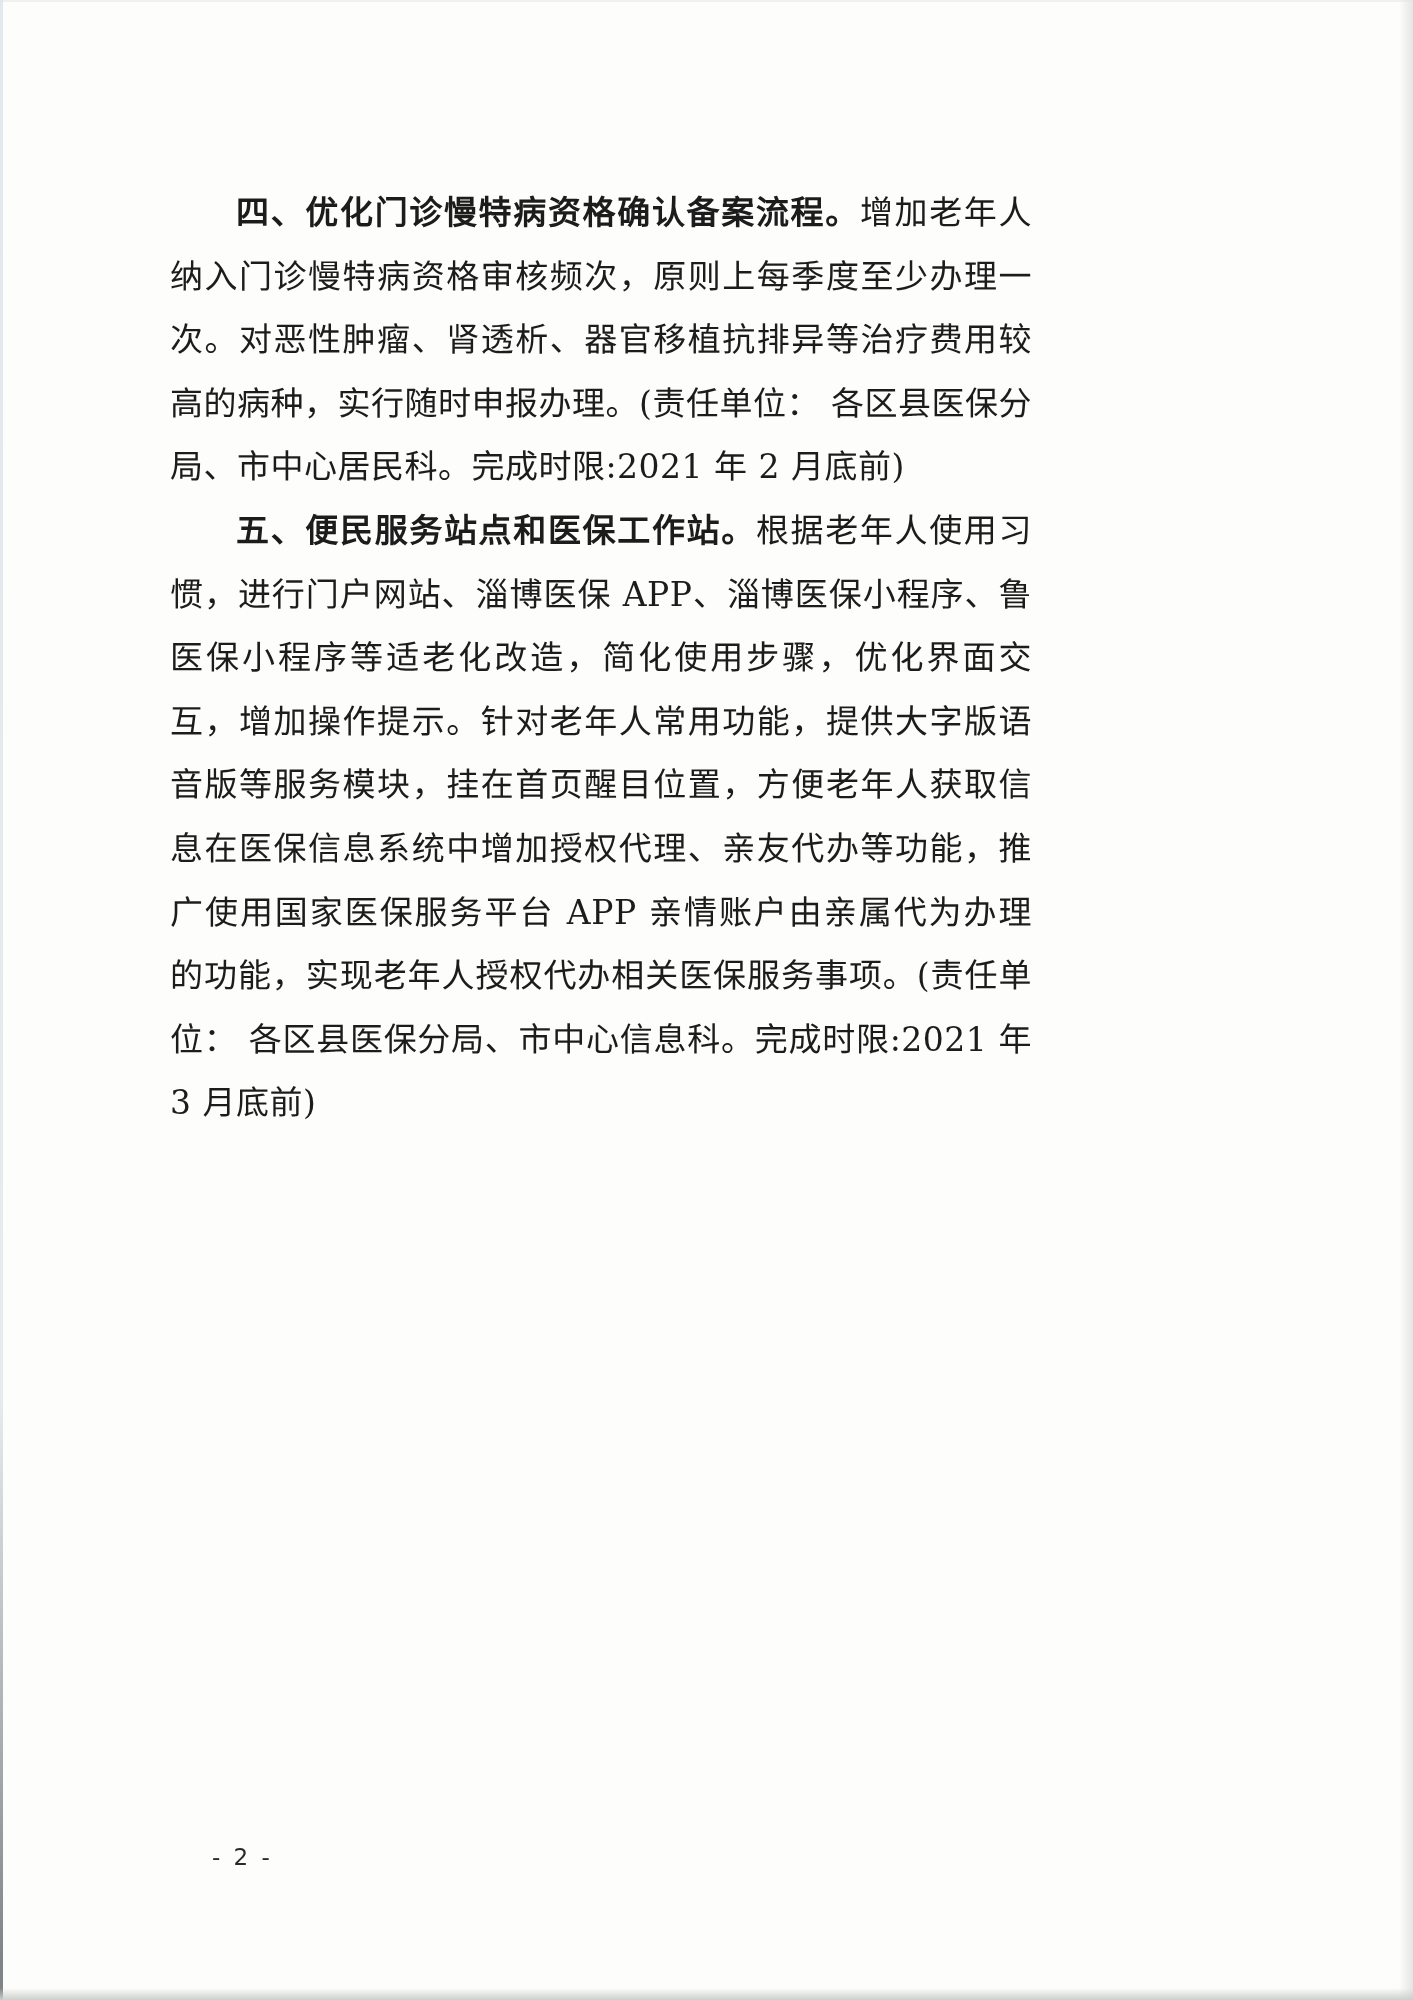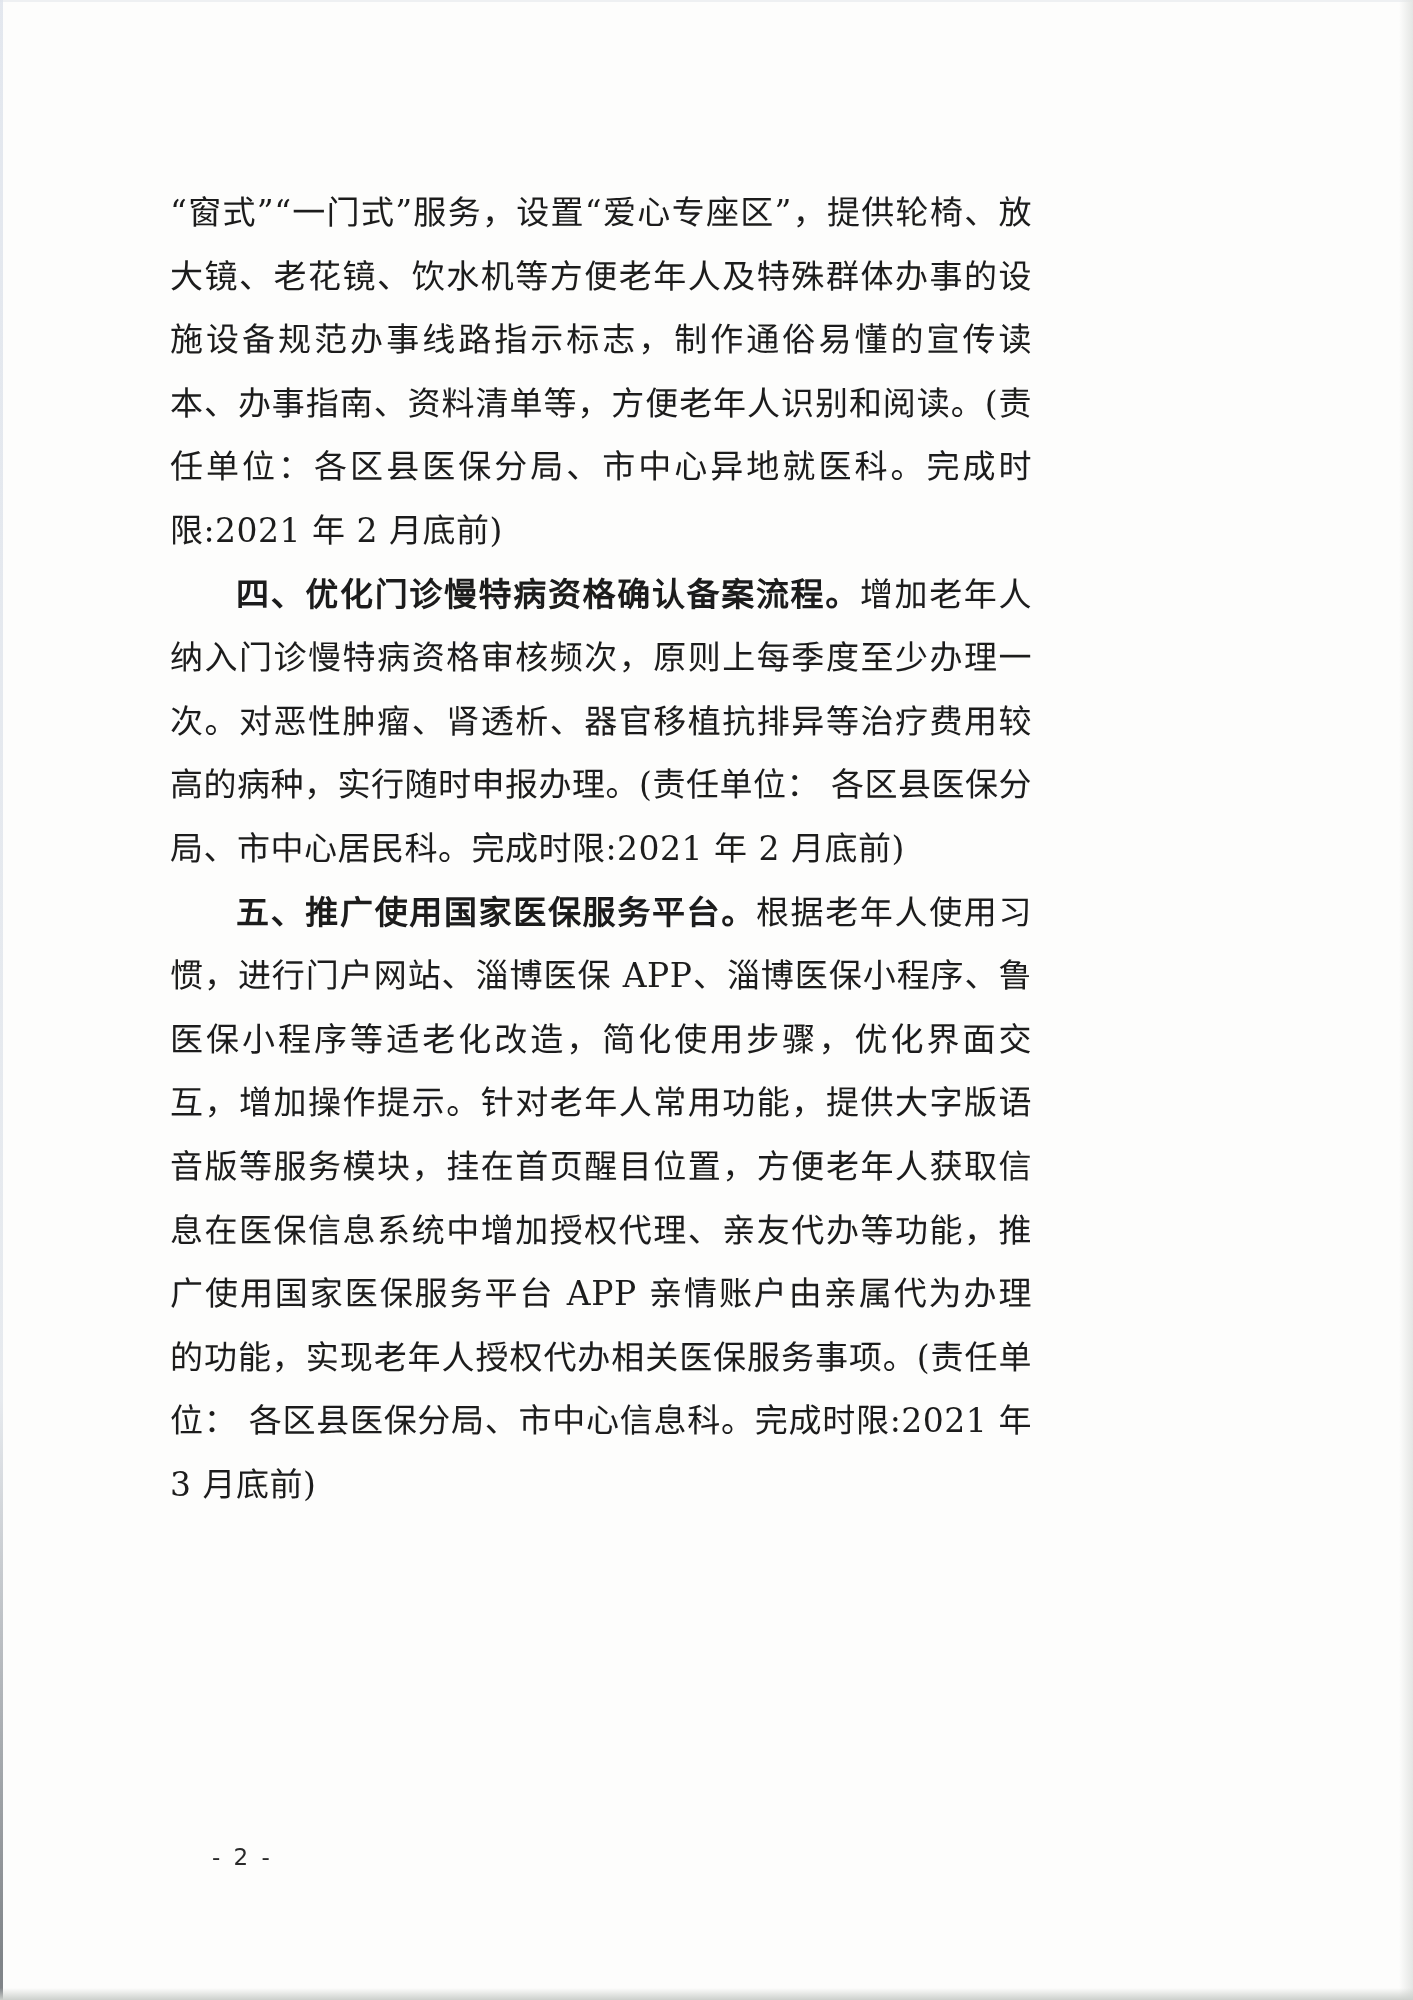--- a/index.html
+++ b/index.html
@@ -69,23 +69,22 @@
 <body>
 
 <div class="page">
   <div class="edge-top"></div>
   <div class="edge-left"></div>
   <div class="edge-right"></div>
   <div class="edge-bottom"></div>
 
   <div class="body-text">
 
-    <p><span>“窗式”“一门式”服务，设置“爱心专座区”，提供轮椅、放大镜、老花镜、饮水机等方便老年人及特殊群体办事的设施设备规范办事线路指示标志，制作通俗易懂的宣传读本、办事指南、资料清单等，方便老年人识别和阅读。(责任单位：各区县医保分局、市中心异地就医科。完成时限:2021 年 2 月底前)</span></p>
 
     <p class="indented"><span class="run-bold">四、优化门诊慢特病资格确认备案流程。</span><span>增加老年人纳入门诊慢特病资格审核频次，原则上每季度至少办理一次。对恶性肿瘤、肾透析、器官移植抗排异等治疗费用较高的病种，实行随时申报办理。(责任单位： 各区县医保分局、市中心居民科。完成时限:2021 年 2 月底前)</span></p>
 
-    <p class="indented"><span class="run-bold">五、推广使用国家医保服务平台。</span><span>根据老年人使用习惯，进行门户网站、淄博医保 APP、淄博医保小程序、鲁医保小程序等适老化改造，简化使用步骤，优化界面交互，增加操作提示。针对老年人常用功能，提供大字版语音版等服务模块，挂在首页醒目位置，方便老年人获取信息在医保信息系统中增加授权代理、亲友代办等功能，推广使用国家医保服务平台 APP 亲情账户由亲属代为办理的功能，实现老年人授权代办相关医保服务事项。(责任单位： 各区县医保分局、市中心信息科。完成时限:2021 年 3 月底前)</span></p>
+    <p class="indented"><span class="run-bold">五、便民服务站点和医保工作站。</span><span>根据老年人使用习惯，进行门户网站、淄博医保 APP、淄博医保小程序、鲁医保小程序等适老化改造，简化使用步骤，优化界面交互，增加操作提示。针对老年人常用功能，提供大字版语音版等服务模块，挂在首页醒目位置，方便老年人获取信息在医保信息系统中增加授权代理、亲友代办等功能，推广使用国家医保服务平台 APP 亲情账户由亲属代为办理的功能，实现老年人授权代办相关医保服务事项。(责任单位： 各区县医保分局、市中心信息科。完成时限:2021 年 3 月底前)</span></p>
 
 
   </div>
 
   <div class="page-number">- 2 -</div>
 </div>
 
 </body></html>

